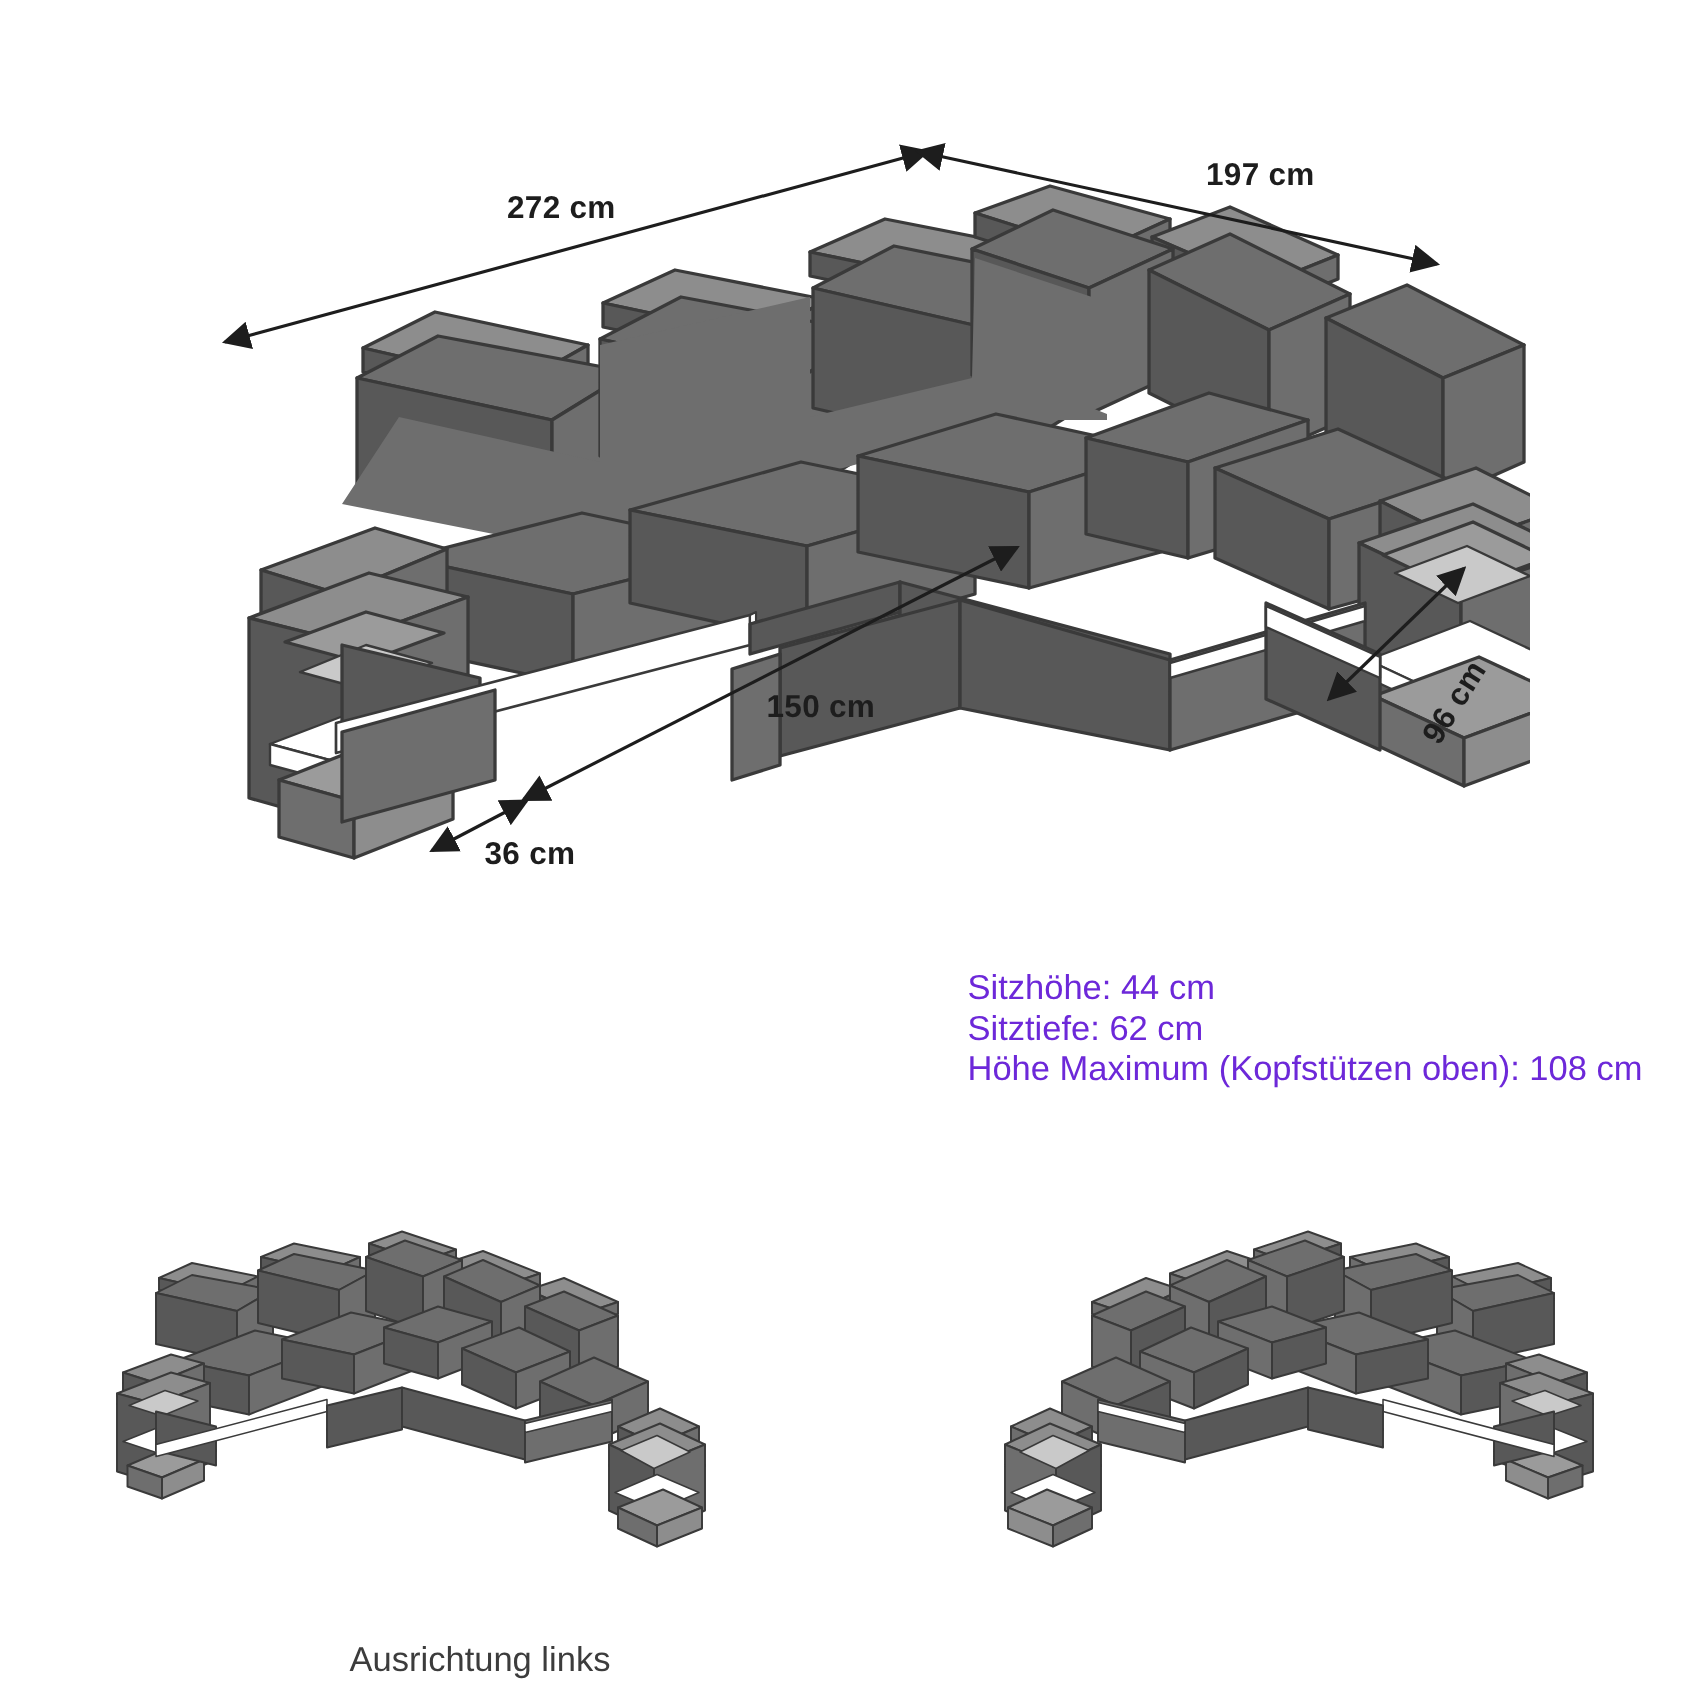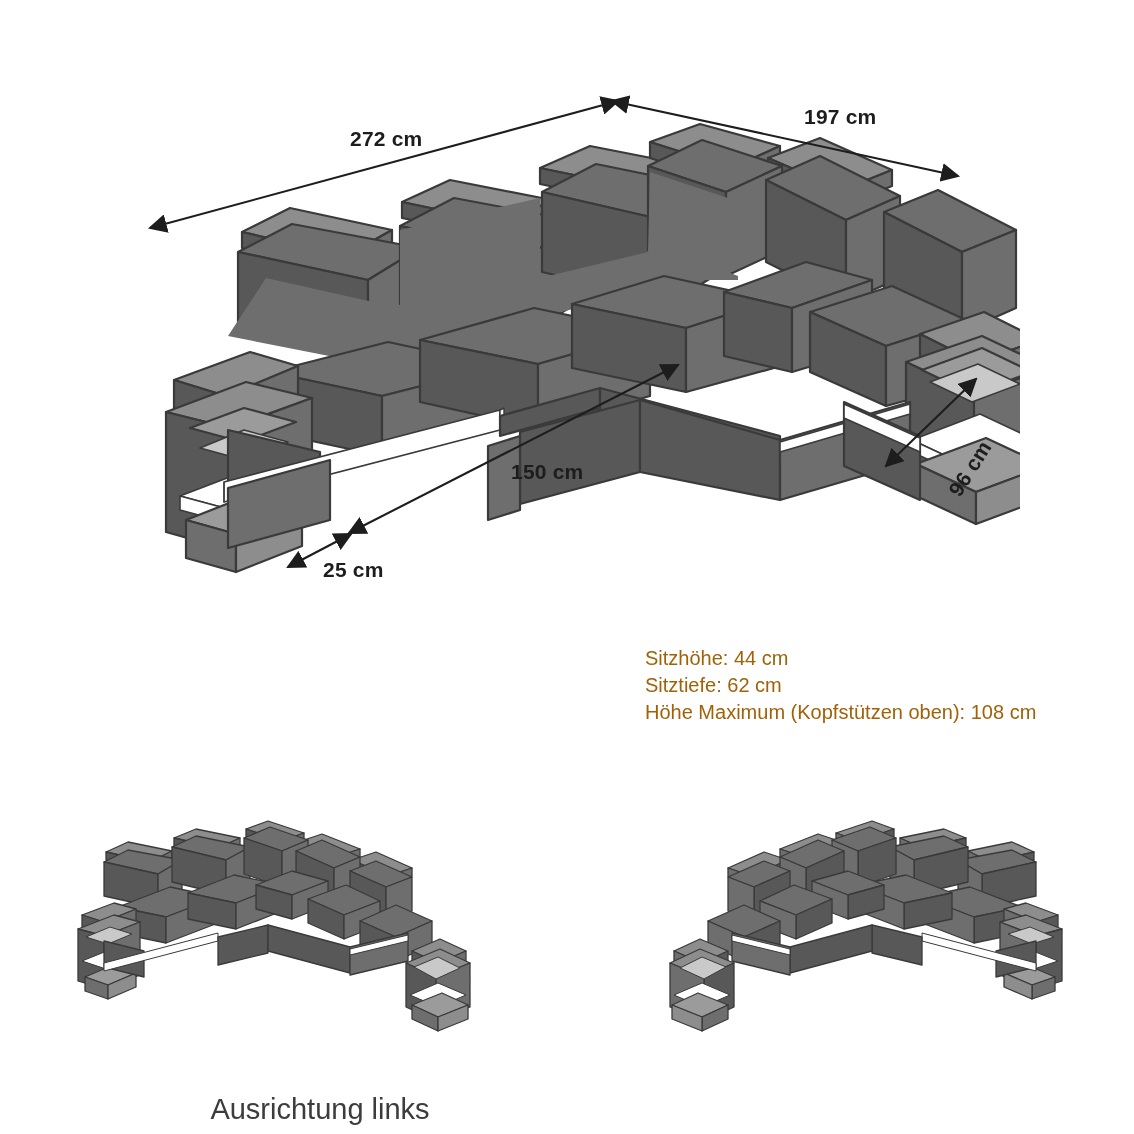--- a/index.html
+++ b/index.html
@@ -29,30 +29,30 @@
   }
   .rot-96 {
     transform: rotate(-58deg);
     transform-origin: left top;
   }
   .specs {
     position: absolute;
     left: 645px;
     top: 645px;
     width: 470px;
-    font-size: 20px;
+    font-size: 23px;
     line-height: 27px;
-    color: #a16207;
+    color: #6d28d9;
   }
   .specs div {
     white-space: nowrap;
   }
   .variant-caption {
     position: absolute;
-    font-size: 29px;
+    font-size: 23px;
     color: #3c3c3c;
     text-align: center;
     width: 420px;
   }
   svg {
     display: block;
   }
   .svg-wrap {
     position: absolute;
   }
@@ -202,25 +202,25 @@
 
         <line x1="349" y1="533" x2="678" y2="365" marker-start="url(#ah2)" marker-end="url(#ah)"></line>
 
         <line x1="886" y1="466" x2="976" y2="379" marker-start="url(#ah2)" marker-end="url(#ah)"></line>
 
         <line x1="288" y1="567" x2="351" y2="534" marker-start="url(#ah2)" marker-end="url(#ah)"></line>
       </g>
     </svg>
   </div>
 
-  <div class="dim-label" style="left:338px; top:127px;margin-left:12px;">272 cm</div>
+  <div class="dim-label" style="left:338px; top:127px;">272 cm</div>
   <div class="dim-label" style="left:804px; top:105px;">197 cm</div>
   <div class="dim-label" style="left:511px; top:460px;">150 cm</div>
   <div class="dim-label rot-96" style="left:944px; top:488px;">96 cm</div>
-  <div class="dim-label" style="left:323px; top:558px;">25 cm</div>
+  <div class="dim-label" style="left:323px; top:558px;">36 cm</div>
 
   <div class="specs">
     <div>Sitzhöhe: 44 cm</div>
     <div>Sitztiefe: 62 cm</div>
     <div>Höhe Maximum (Kopfstützen oben): 108 cm</div>
   </div>
 
   <div class="svg-wrap" style="left:60px; top:805px; width:420px; height:230px;">
     <svg width="420" height="230" viewBox="0 0 420 230" xmlns="http://www.w3.org/2000/svg">
       <g stroke="#3a3a3a" stroke-width="1.3" stroke-linejoin="round">

